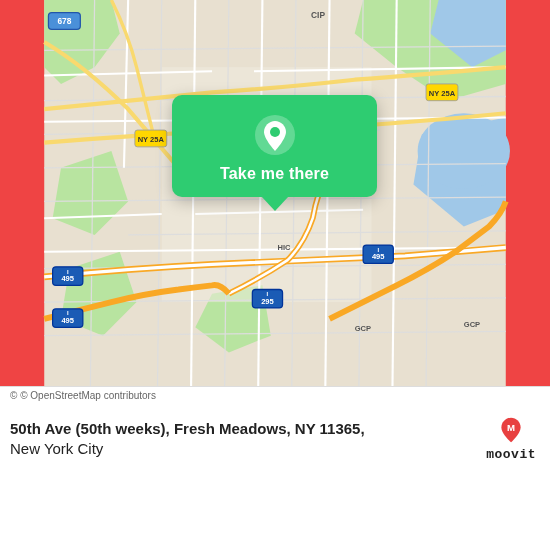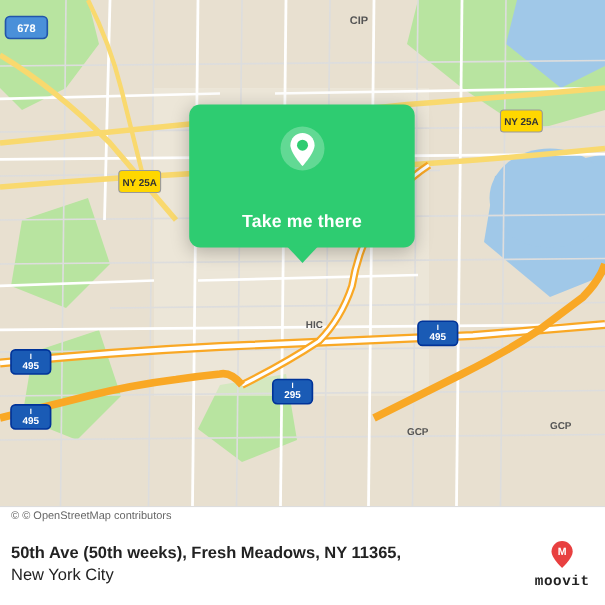--- a/index.html
+++ b/index.html
@@ -7,24 +7,24 @@
     body {
       width: 550px;
       height: 550px;
       overflow: hidden;
       font-family: Arial, sans-serif;
       position: relative;
     }
 
     #map-container {
       width: 550px;
-      height: 460px;
+      height: 386px;
       position: relative;
       overflow: hidden;
-      background-color: #e5e5e5;
+      background-color: #ef4444;
     }
 
     
     #map-svg {
       position: absolute;
       top: 0; left: 0;
       width: 100%; height: 100%;
     }
 
     
@@ -34,21 +34,20 @@
       left: 172px;
       width: 205px;
       background: #2ecc71;
       border-radius: 10px;
       display: flex;
       flex-direction: column;
       align-items: center;
       padding: 18px 20px 14px 20px;
       box-shadow: 0 4px 16px rgba(0,0,0,0.25);
       z-index: 10;
-      gap: 28px;
     }
 
     #popup-card::after {
       content: '';
       position: absolute;
       bottom: -14px;
       left: 50%;
       transform: translateX(-50%);
       width: 0;
       height: 0;

